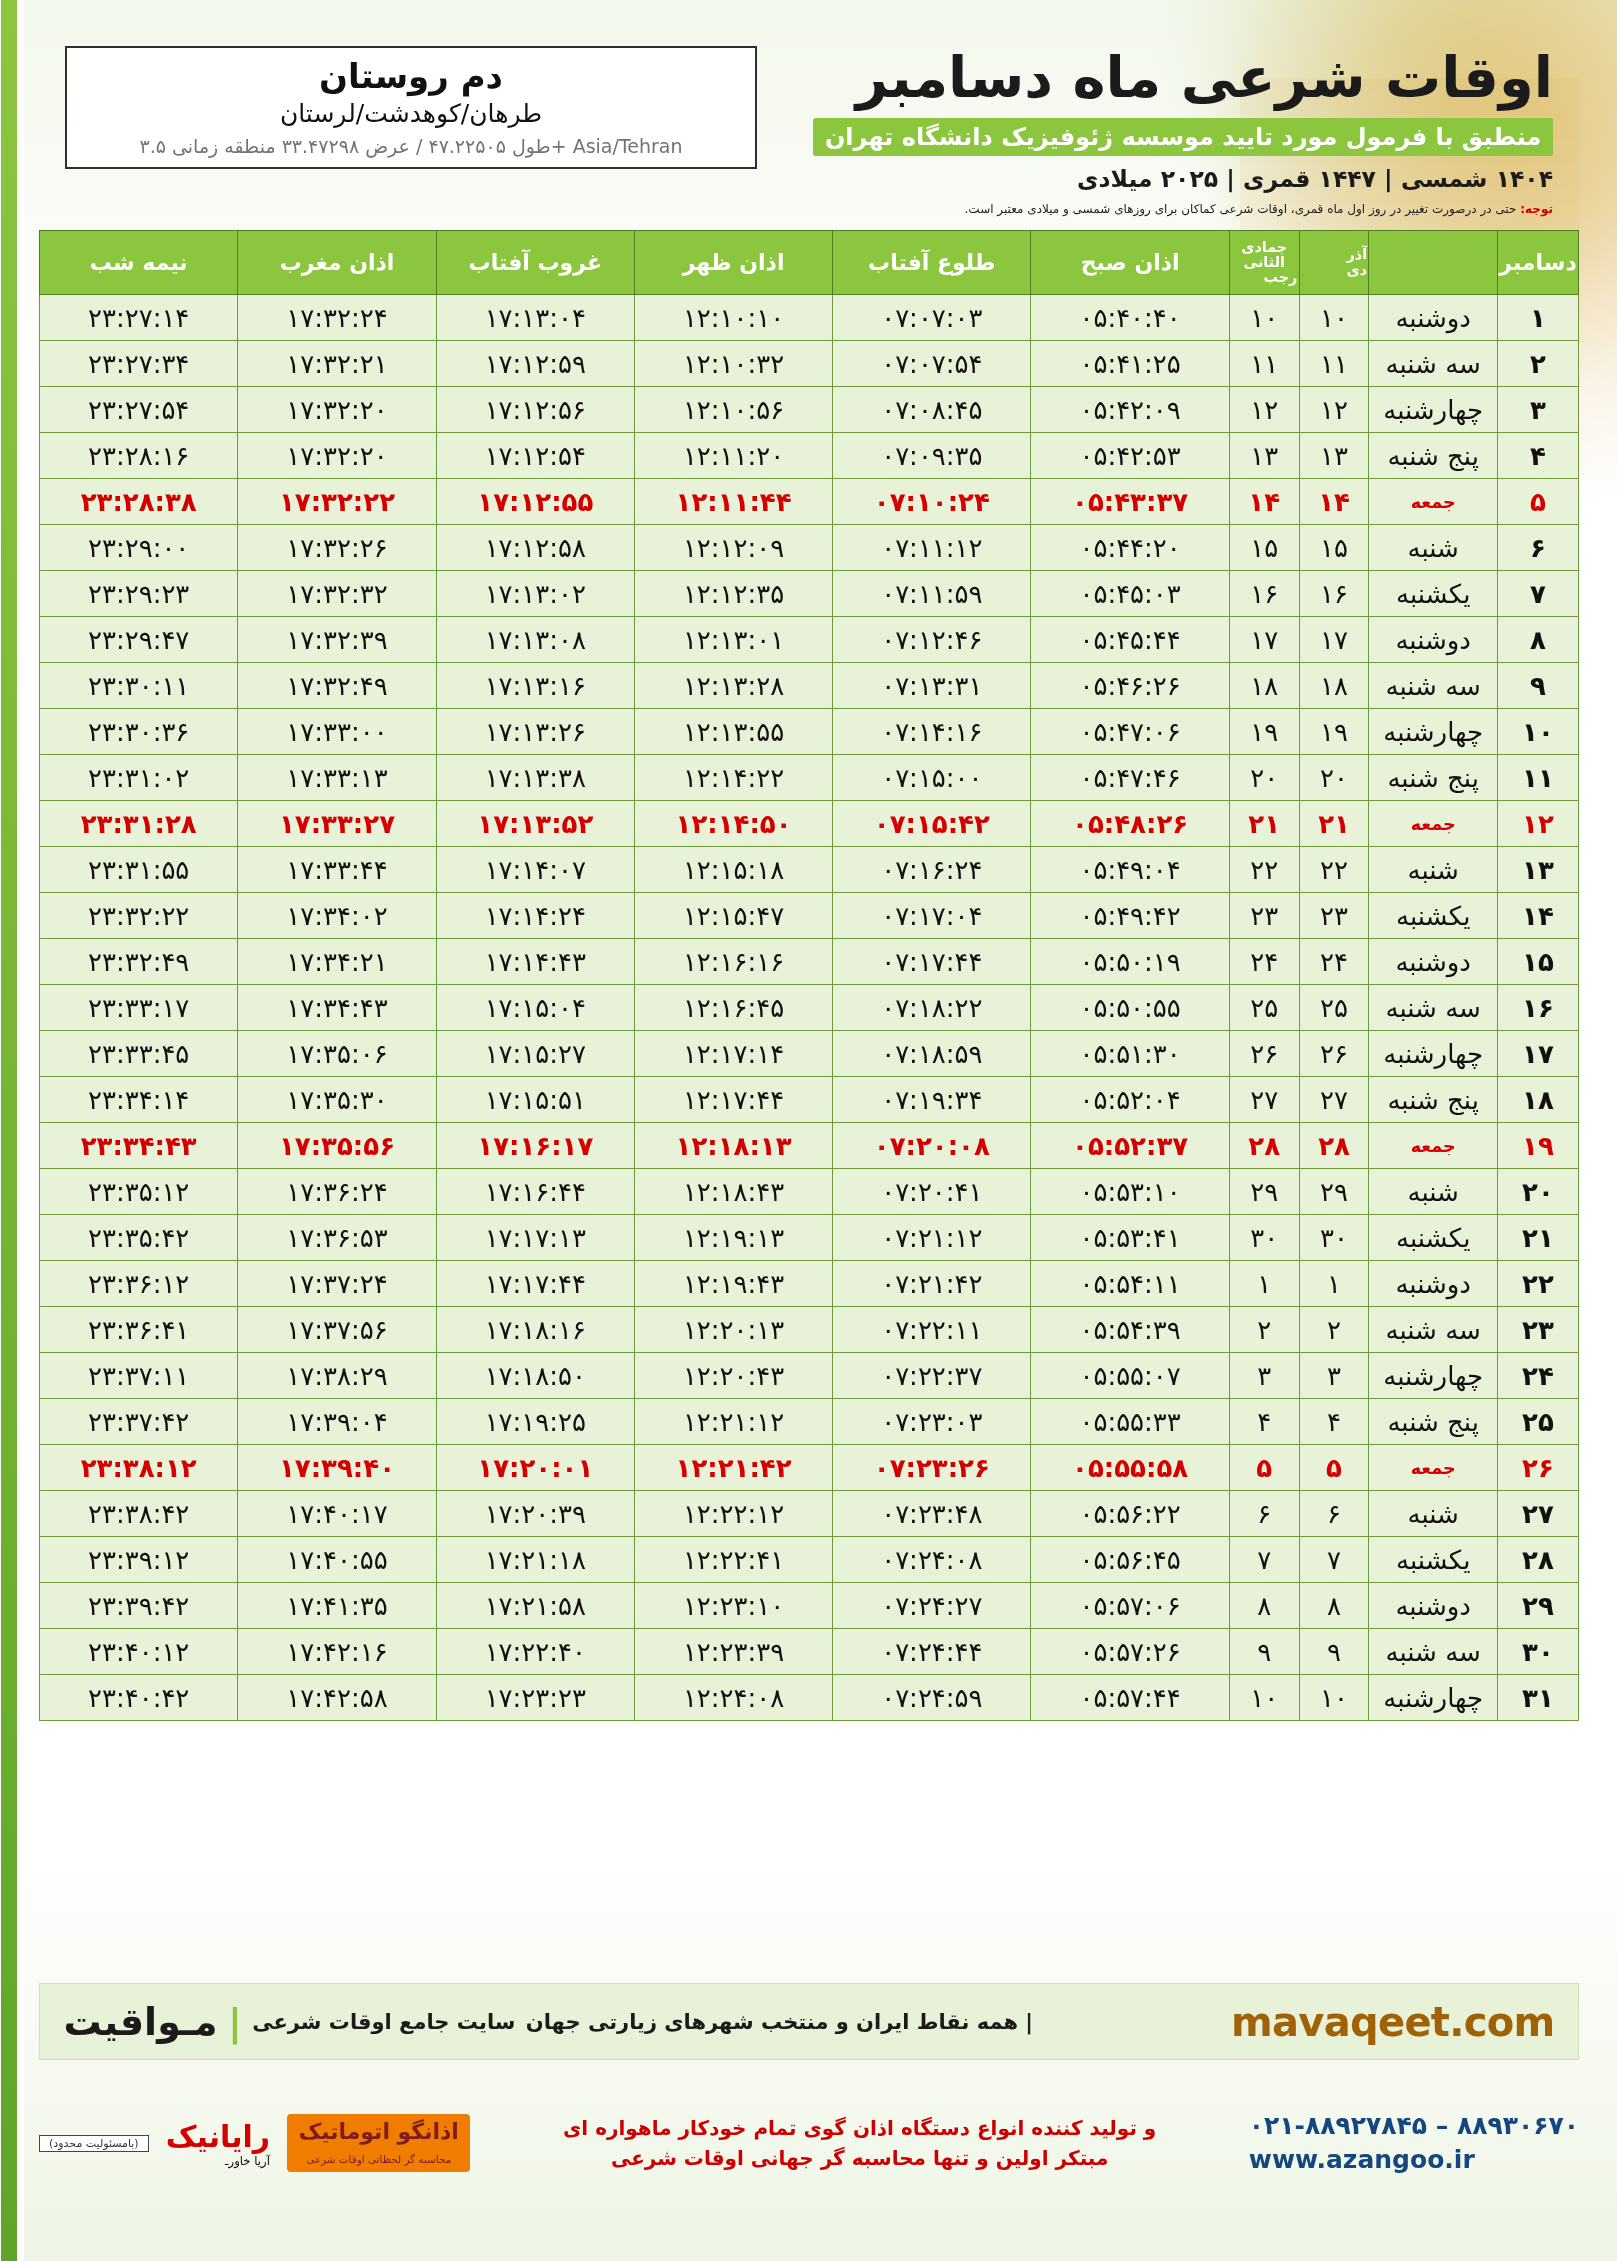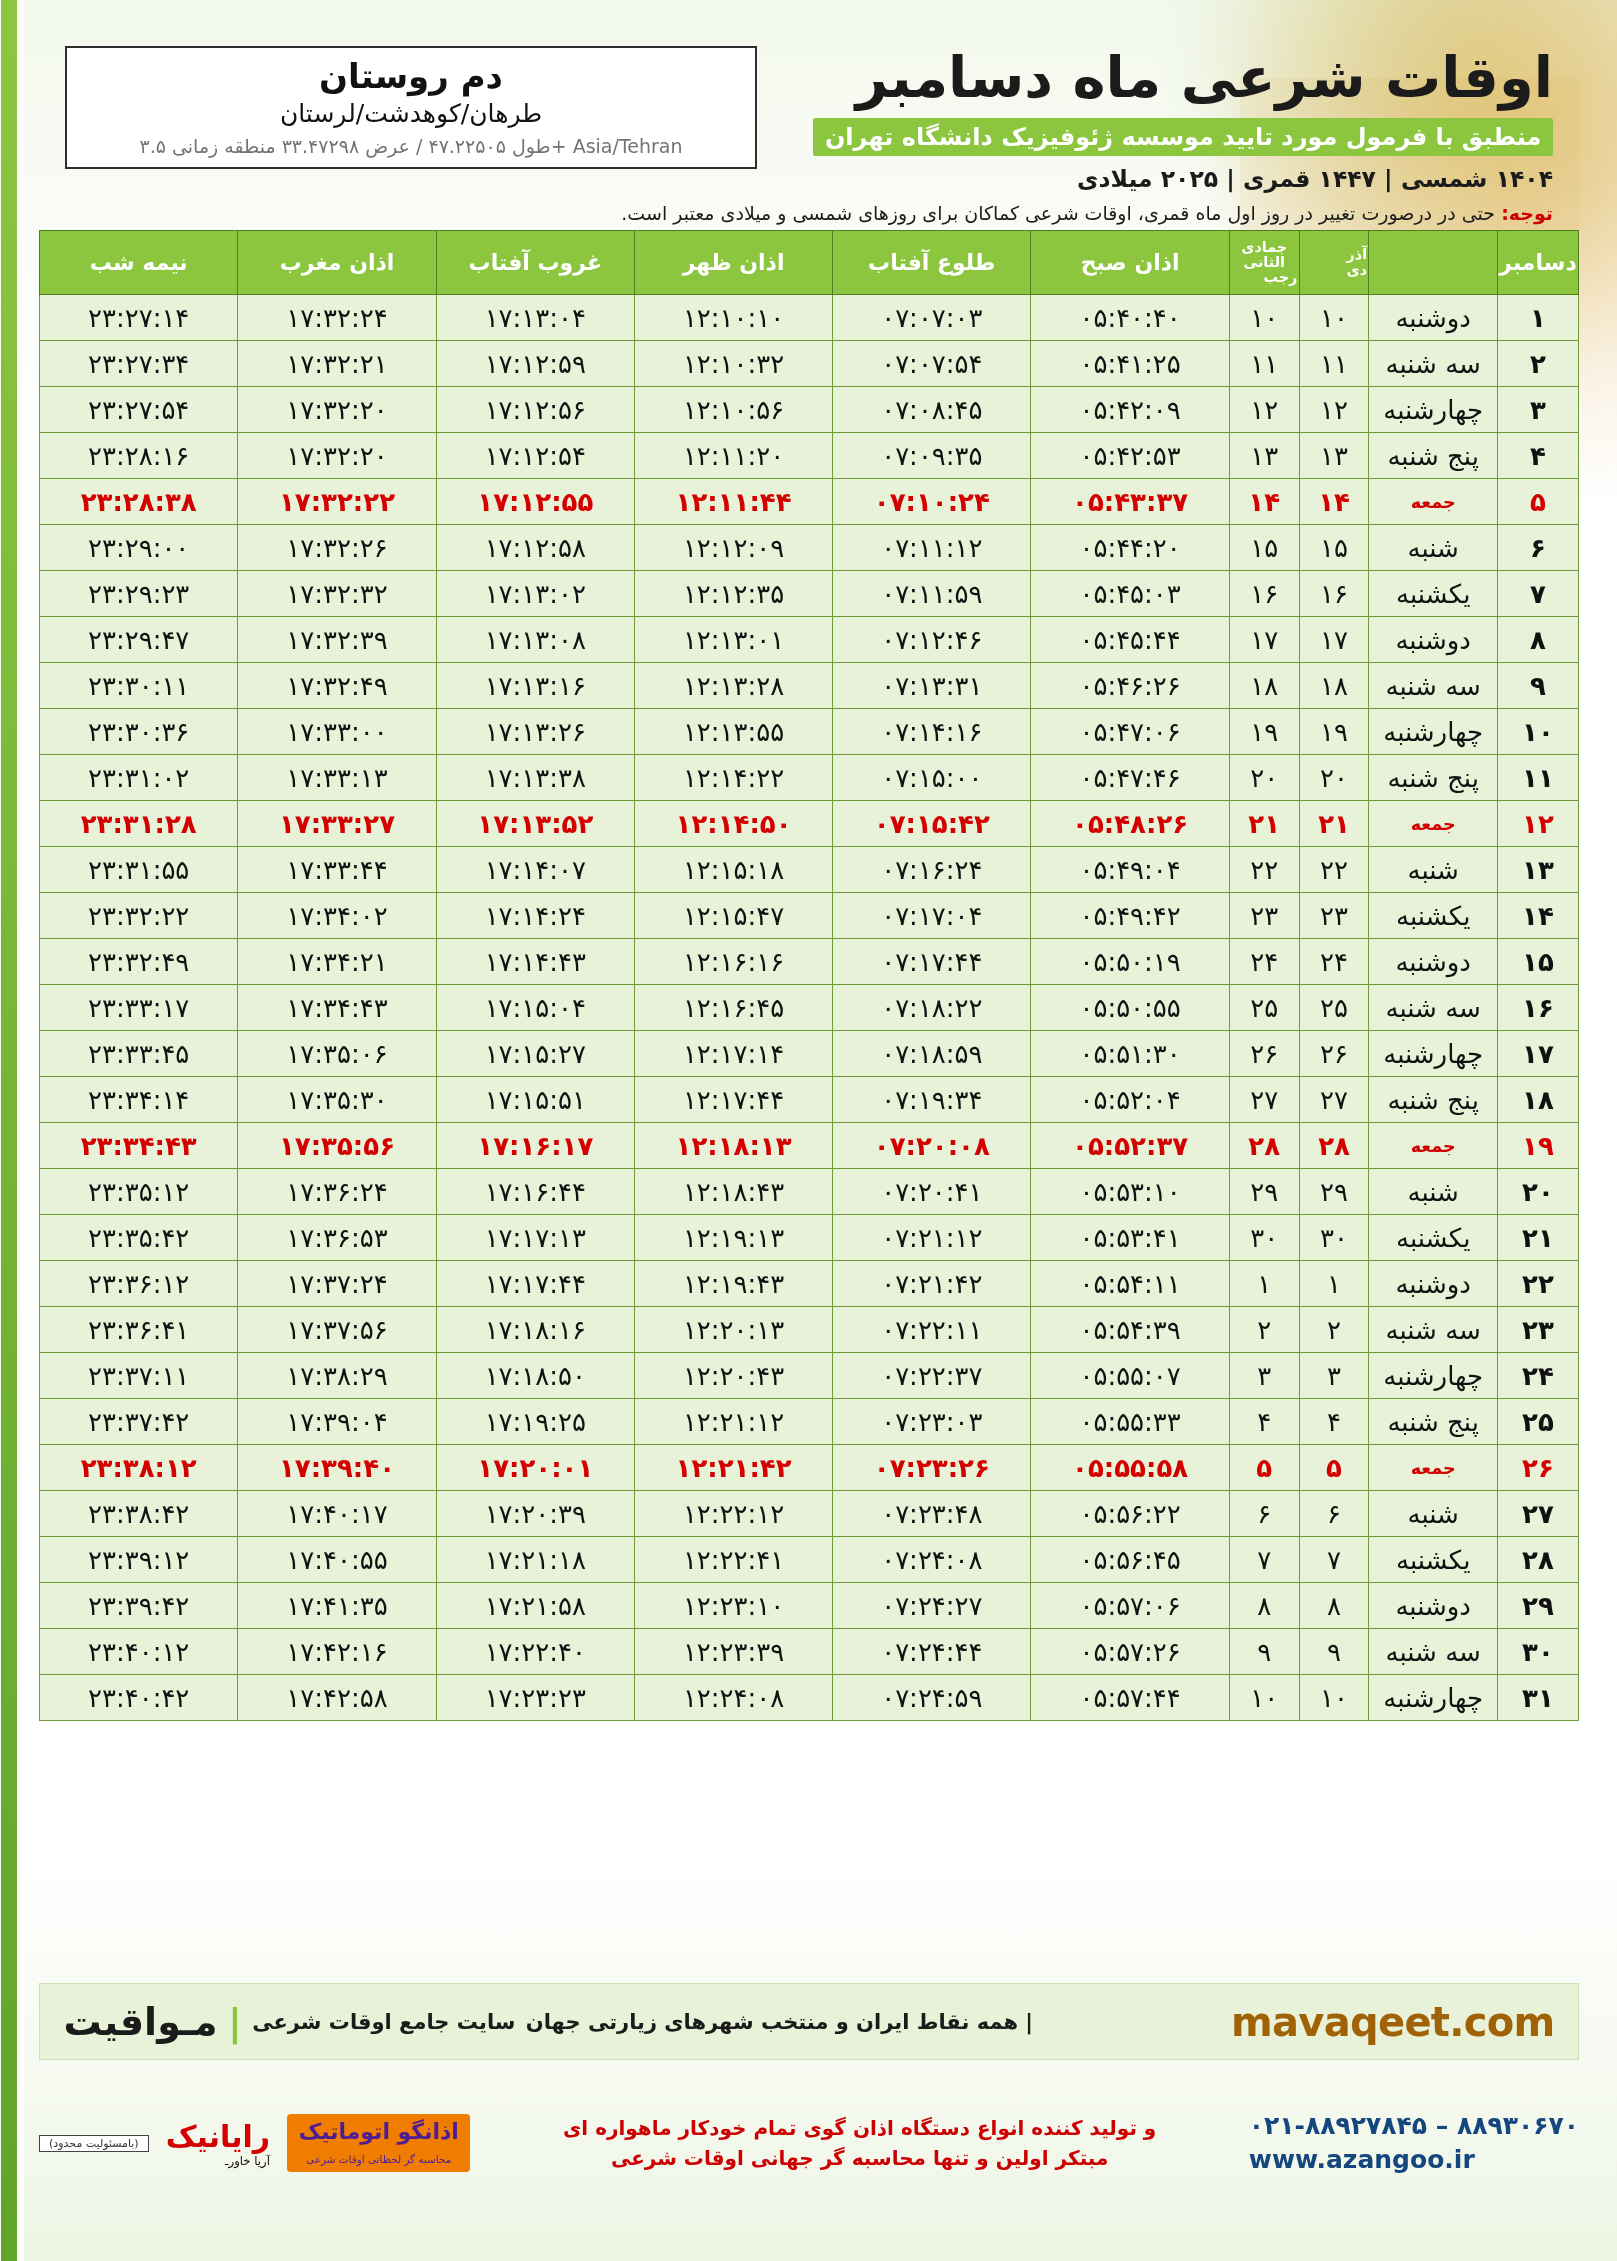--- a/index.html
+++ b/index.html
@@ -58,21 +58,21 @@
     position:absolute;right:26px;top:8px;width:770px;text-align:right;
   }
   .title-main{font-size:56px;font-weight:bold;color:#1b1b1b;line-height:1.1;}
   .title-sub{
     display:inline-block;margin-top:9px;background:#8cc63f;color:#ffffff;
     font-size:24px;font-weight:bold;padding:5.2px 11.7px;border-radius:2.6px;
   }
   .title-years{font-size:23.5px;color:#1b1b1b;margin-top:9px;font-weight:bold;}
   .note{
     position:absolute;top:163px;right:26px;left:26px;text-align:right;
-    font-size:19px;color:#1b1b1b;
+    font-size:12px;color:#1b1b1b;
   }
   .note b{color:#cc0000;}
 
   
   table.sched{
     position:absolute;top:230px;left:39px;right:39px;
     width:calc(100% - 78px);
     border-collapse:collapse;
     table-layout:fixed;
   }
@@ -117,21 +117,21 @@
     display:flex;align-items:center;justify-content:space-between;
   }
   .fb-left{direction:ltr;text-align:left;font-size:25px;font-weight:bold;color:#14467f;line-height:1.35;}
   .fb-center{text-align:center;font-size:20px;font-weight:bold;color:#cc0000;line-height:1.5;}
   .fb-right{display:flex;align-items:center;gap:17px;}
   .logo-box{
     border:1.3px solid #444;padding:1px 9px;text-align:center;background:#fff;
   }
   .logo-box .t2{font-size:11px;color:#333;}
   .logo-orange{
-    background:#f07d00;color:#4c1d95;font-size:22px;font-weight:bold;
+    background:#f07d00;color:#7f1d1d;font-size:22px;font-weight:bold;
     padding:6.5px 11.7px;border-radius:3.9px;text-align:center;line-height:1.1;
   }
   .logo-orange .t2{font-size:10.4px;font-weight:normal;display:block;margin-top:10px;}
   .logo-red{color:#d40000;font-size:30px;font-weight:bold;}
   .logo-red .t2{display:block;font-size:11.7px;color:#111;font-weight:normal;}
 </style>
 </head>
 <body>
 
 <div class="page">

